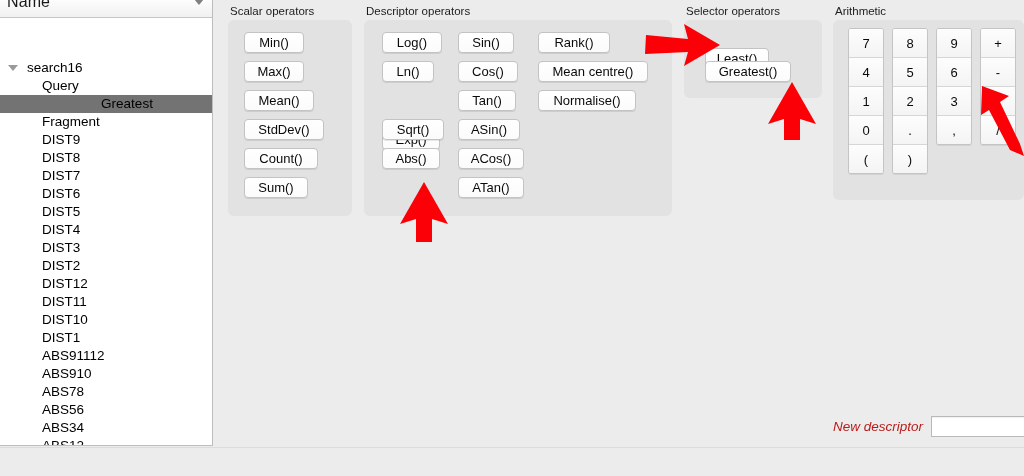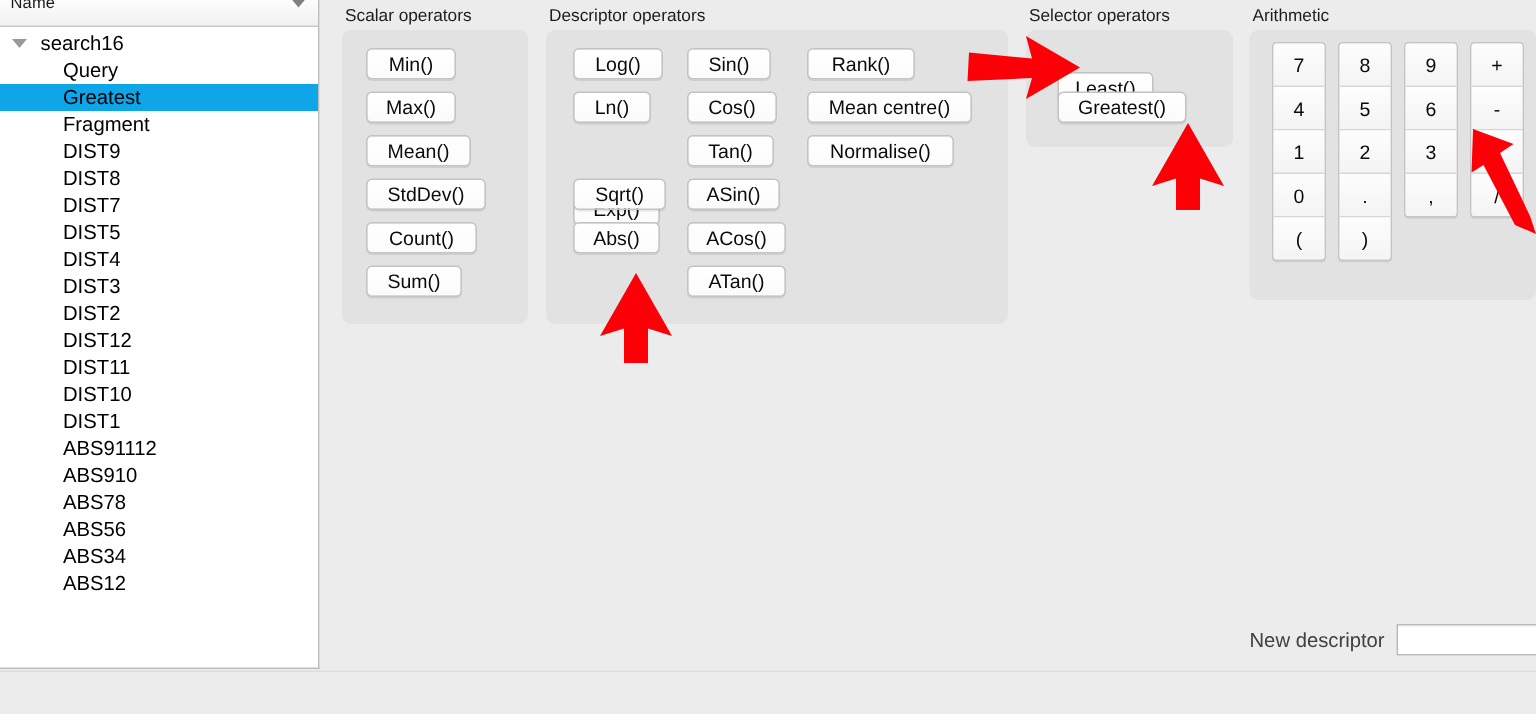--- a/index.html
+++ b/index.html
@@ -30,44 +30,44 @@
     overflow: hidden;
   }
   #tree-header {
     height: 18px;
     background: linear-gradient(#fdfdfd, #f0f0f0);
     border-bottom: 1px solid #c6c6c6;
     display: flex;
     align-items: center;
     padding: 0 6px 14px 7px;
     box-sizing: border-box;
-    font-size: 11px;
+    font-size: 16px;
     color: #1a1a1a;
   }
   #tree-header .hdr-label { flex: 1; letter-spacing: .1px; }
   .sort-caret {
     width: 0; height: 0;
     border-left: 5px solid transparent;
     border-right: 5px solid transparent;
     border-top: 6px solid #808080;
     margin-right: 2px;
   }
   .tree-rows { padding-top: 2px; }
   .tree-row {
     height: 18px;
     line-height: 18px;
     font-size: 13.5px;
     display: flex;
     align-items: center;
     padding-left: 8px;
     white-space: nowrap;
   }
-  .tree-row.root { padding-left: 8px; }
+  .tree-row.root { padding-left: 8px; margin-top: 39px; }
   .tree-row.child { padding-left: 42px; }
-  .tree-row.selected { background: #0ea5e9; }
+  .tree-row.selected { background: #737373; justify-content: center; }
   .disclosure {
     width: 0; height: 0;
     border-left: 5px solid transparent;
     border-right: 5px solid transparent;
     border-top: 6px solid #9a9a9a;
     margin-right: 9px;
   }
 
   
   .group {
@@ -131,21 +131,21 @@
   .key:last-child { border-bottom: none; }
 
   
   #new-desc-row {
     position: absolute;
     left: 833px; top: 416px;
     display: flex;
     align-items: center;
     gap: 8px;
   }
-  #new-desc-label { font-size: 13.5px; color: #404040; white-space: nowrap; }
+  #new-desc-label { font-size: 13.5px; color: #b91c1c; white-space: nowrap; font-style: italic; }
   #new-desc-input {
     width: 116px;
     height: 21px;
     background: #ffffff;
     border: 1px solid #b9b9b9;
     box-shadow: inset 0 1px 1px rgba(0,0,0,0.06);
     box-sizing: border-box;
     font-size: 12px;
     padding: 0 4px;
     font-family: "Liberation Sans", sans-serif;
@@ -185,20 +185,23 @@
     <div class="tree-row child">
         <span>DIST9</span>
       </div>
     <div class="tree-row child">
         <span>DIST8</span>
       </div>
     <div class="tree-row child">
         <span>DIST7</span>
       </div>
     <div class="tree-row child">
+        <span>DIST6</span>
+      </div>
+    <div class="tree-row child">
         <span>DIST5</span>
       </div>
     <div class="tree-row child">
         <span>DIST4</span>
       </div>
     <div class="tree-row child">
         <span>DIST3</span>
       </div>
     <div class="tree-row child">
         <span>DIST2</span>

